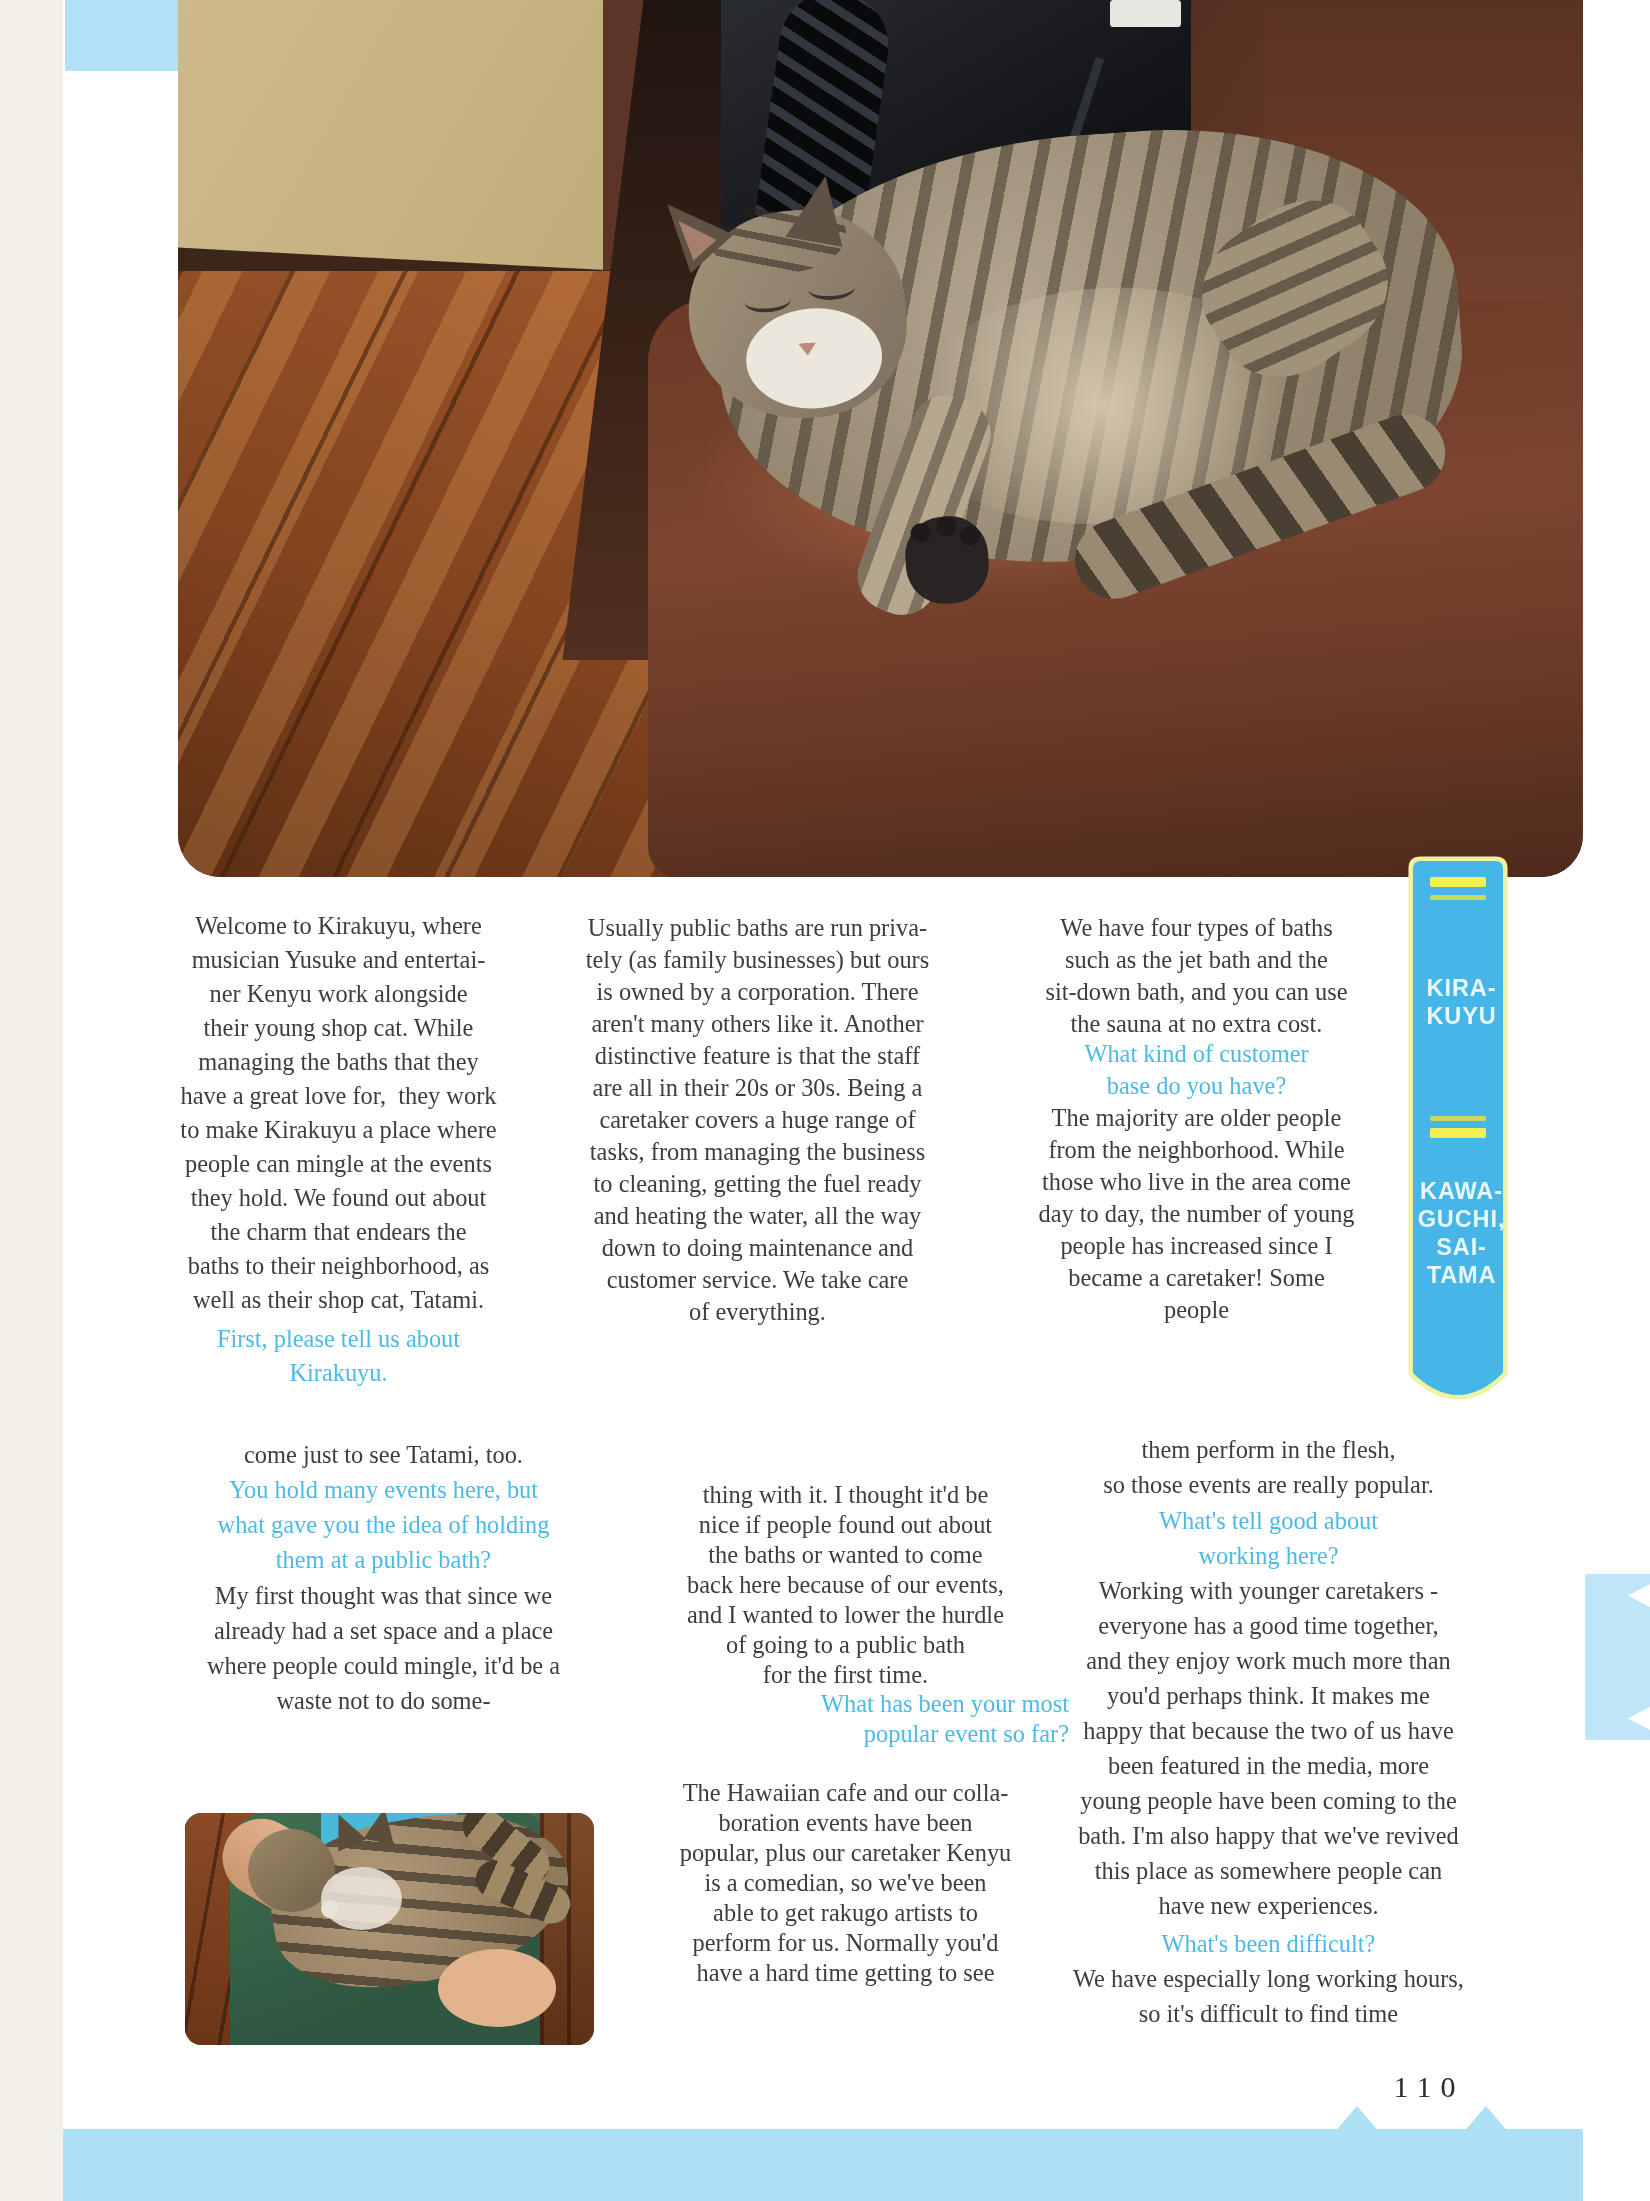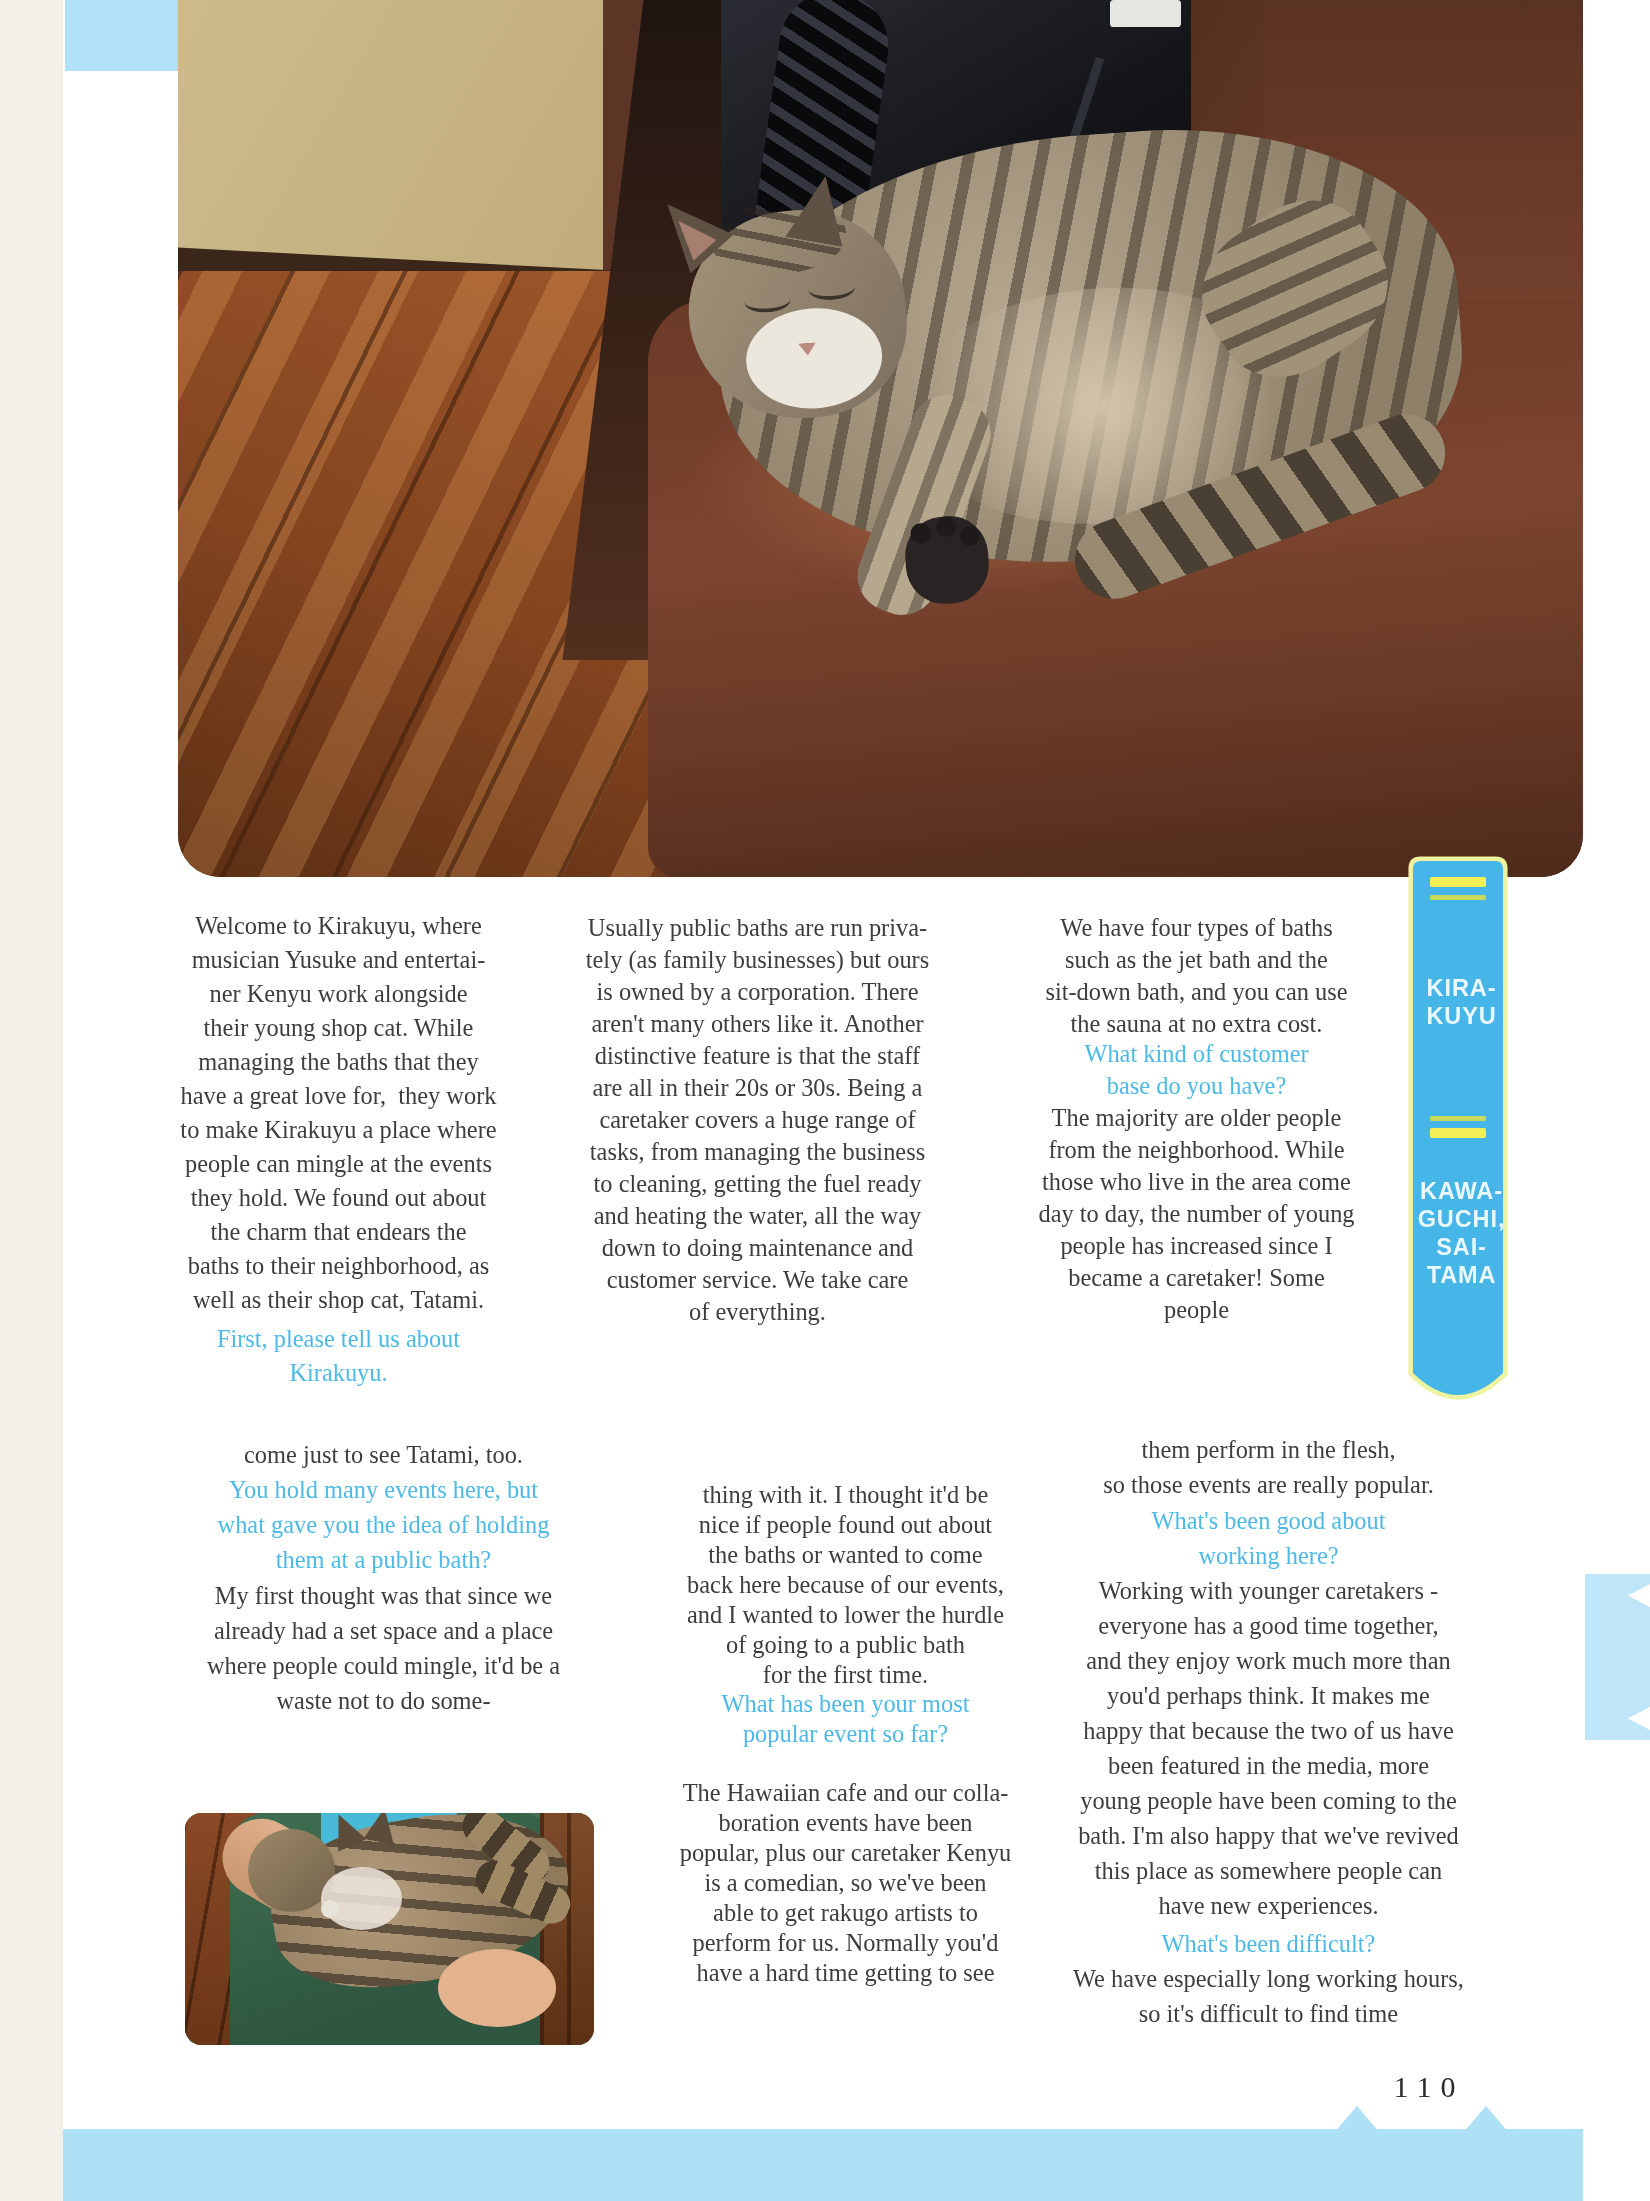--- a/index.html
+++ b/index.html
@@ -233,33 +233,33 @@
 where people could mingle, it'd be a
 waste not to do some-</div>
 
   <div class="abs para lh33" style="left:622px;top:1458px;width:447px;">thing with it. I thought it'd be
 nice if people found out about
 the baths or wanted to come
 back here because of our events,
 and I wanted to lower the hurdle
 of going to a public bath
 for the first time.</div>
-  <div class="abs para lh33 q" style="left:622px;top:1667px;width:447px;">What has been your most
+  <div class="abs para lh33 q" style="left:622px;top:1667px;width:447px;text-align:right;">What has been your most
 popular event so far?</div>
   <div class="abs para lh33" style="left:622px;top:1756px;width:447px;">The Hawaiian cafe and our colla-
 boration events have been
 popular, plus our caretaker Kenyu
 is a comedian, so we've been
 able to get rakugo artists to
 perform for us. Normally you'd
 have a hard time getting to see</div>
 
   <div class="abs para lh39" style="left:1046px;top:1432px;width:445px;">them perform in the flesh,
 so those events are really popular.</div>
-  <div class="abs para lh39 q" style="left:1046px;top:1503px;width:445px;">What's been good about
+  <div class="abs para lh39 q" style="left:1046px;top:1503px;width:445px;">What's tell good about
 working here?</div>
   <div class="abs para lh39" style="left:1046px;top:1573px;width:445px;">Working with younger caretakers -
 everyone has a good time together,
 and they enjoy work much more than
 you'd perhaps think. It makes me
 happy that because the two of us have
 been featured in the media, more
 young people have been coming to the
 bath. I'm also happy that we've revived
 this place as somewhere people can

